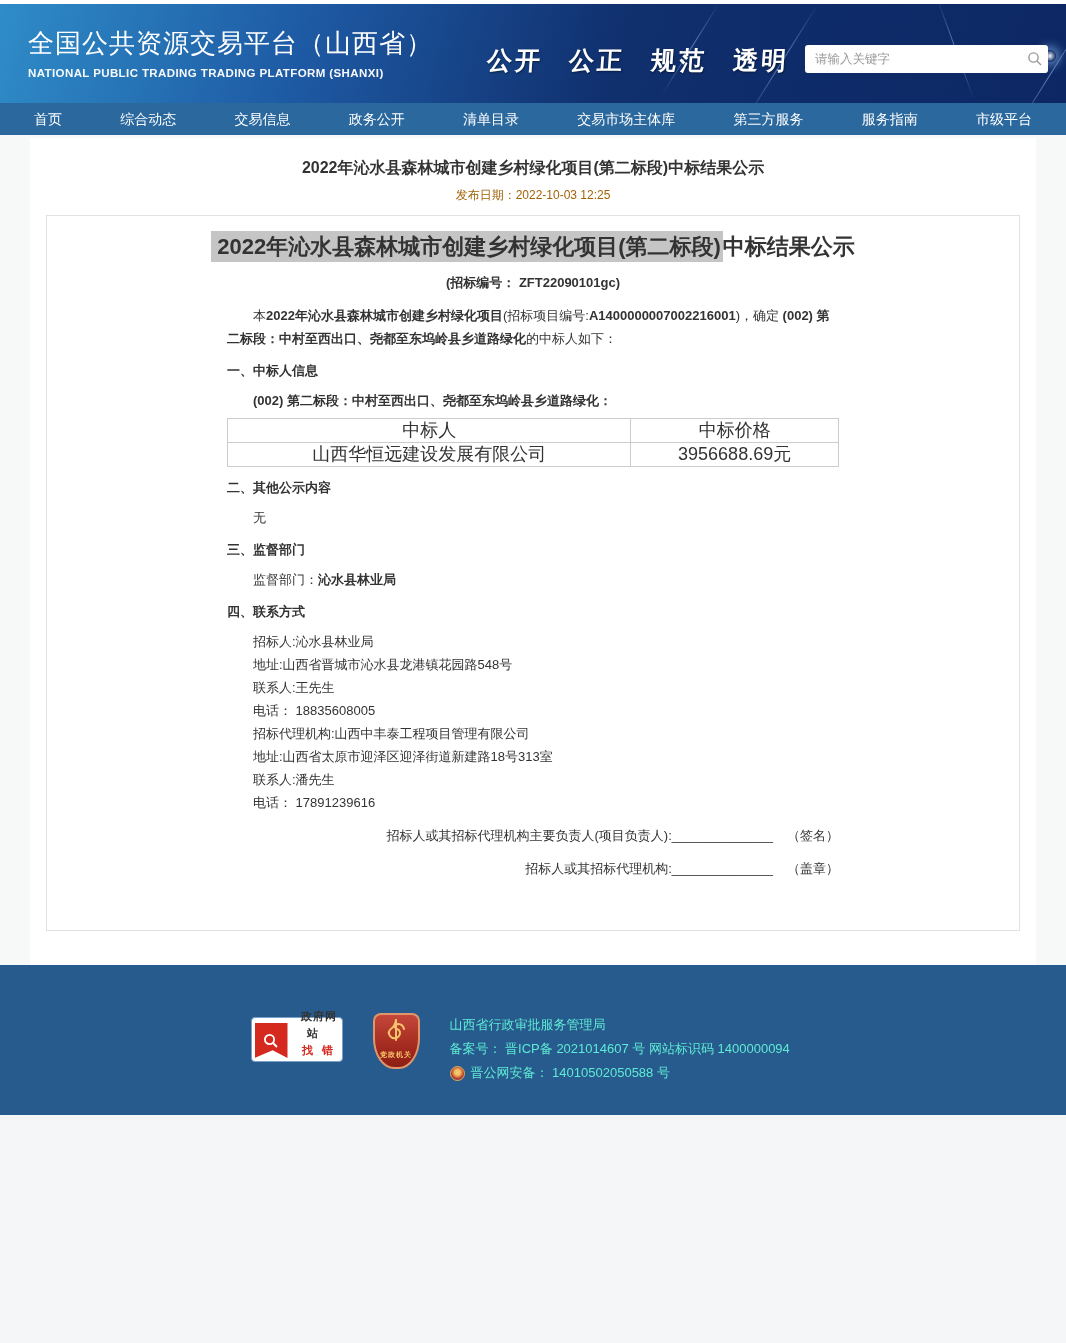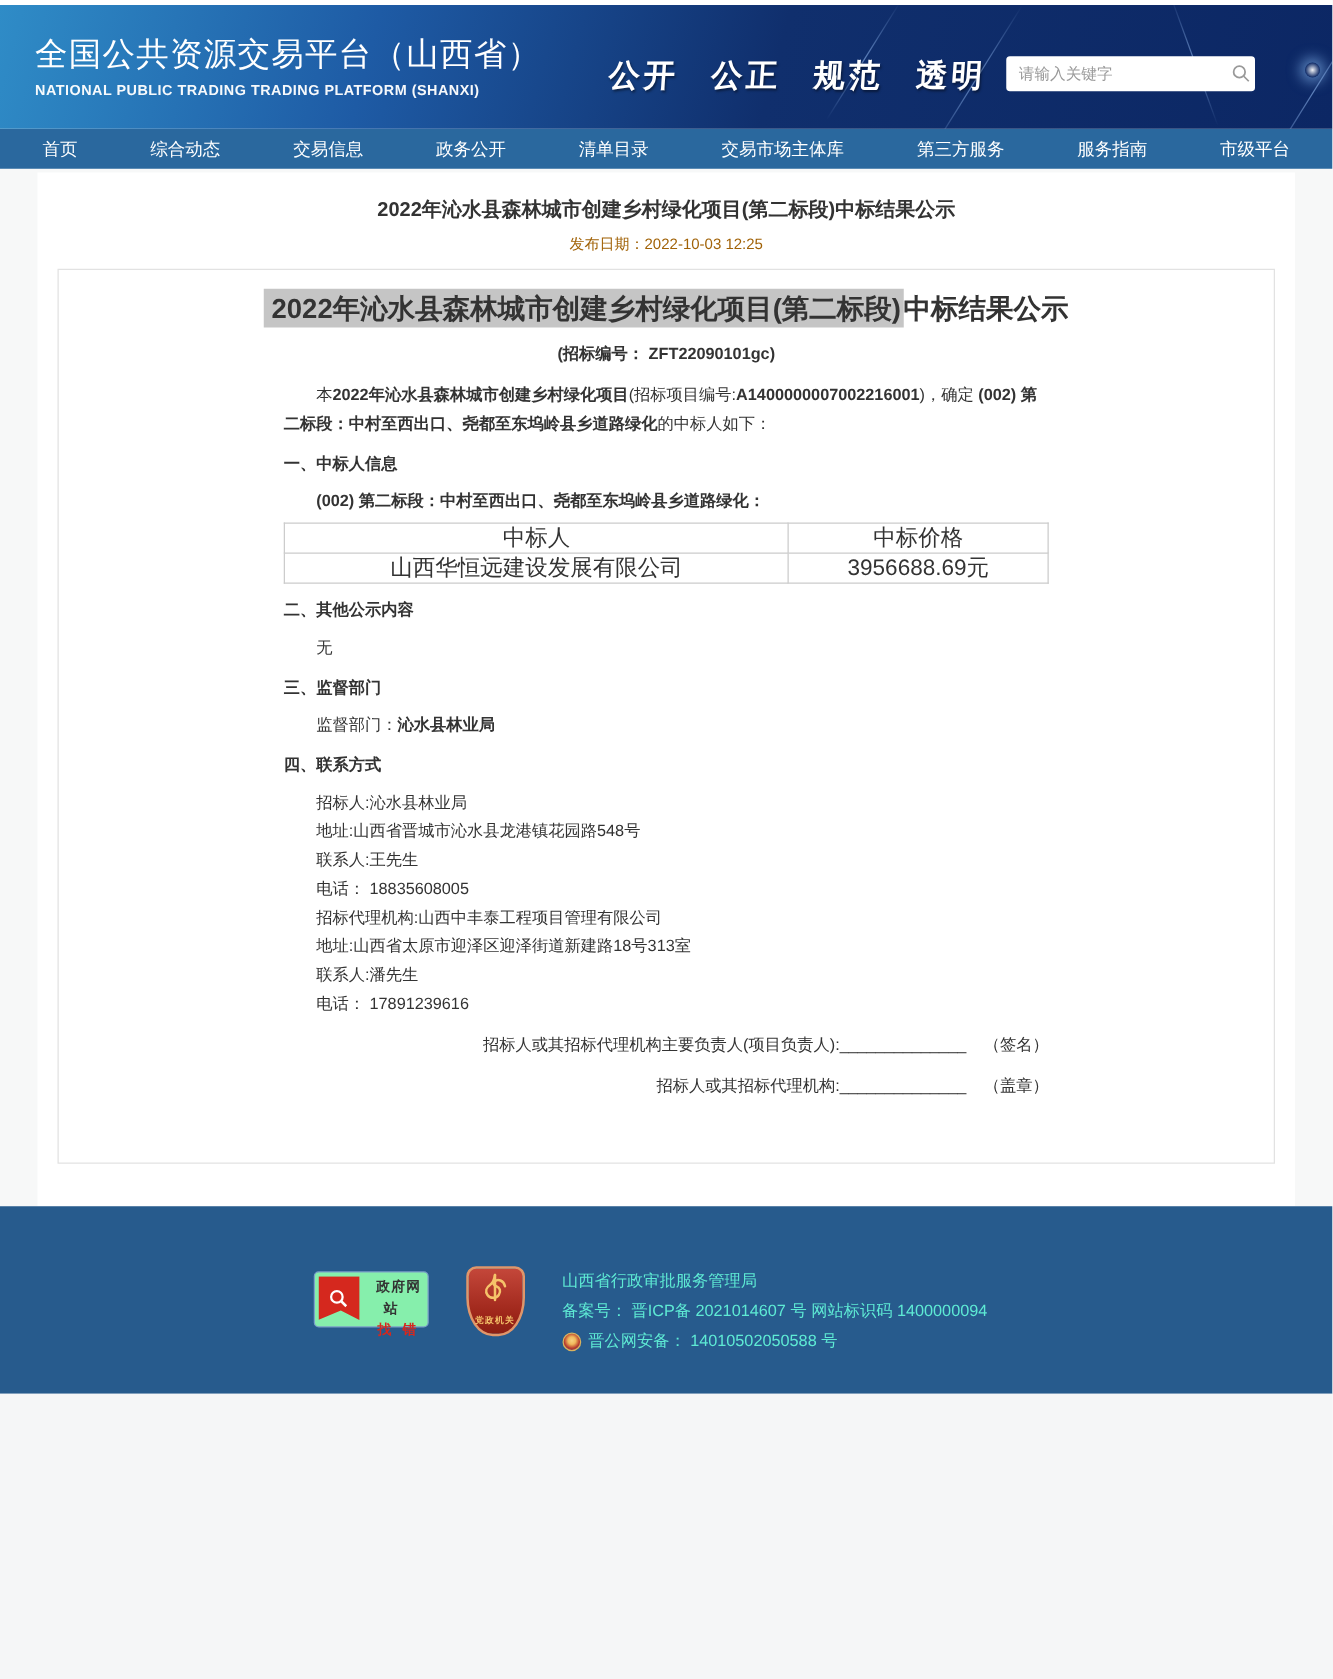--- a/index.html
+++ b/index.html
@@ -34,21 +34,21 @@
   .site-title { font-size: 26px; font-weight: normal; letter-spacing: 1px; }
   .site-subtitle { font-size: 11.5px; margin-top: 6px; letter-spacing: .4px; font-weight: bold; opacity: .96; }
   .slogan {
     position: absolute; left: 487px; top: 40px; display: flex; gap: 26px;
     color: #fff; font-weight: 900; font-size: 25px; letter-spacing: 3px;
     font-family: "DejaVu Serif", "Liberation Serif", serif;
     text-shadow: 1px 1px 2px rgba(0,0,0,.45);
     transform: skewX(-4deg);
   }
   .search-box {
-    position: absolute; left: 805px; top: 41px; width: 199px; height: 28px;
+    position: absolute; left: 805px; top: 41px; width: 243px; height: 28px;
     background: #fff; border-radius: 3px; display: flex; align-items: center;
   }
   .search-box input {
     flex: 1; border: 0; outline: none; font-size: 12.5px; color: #333;
     padding: 0 6px 0 10px; background: transparent;
     font-family: "Liberation Sans", sans-serif;
   }
   .search-box input::placeholder { color: #9a9a9a; }
   .search-icon { width: 26px; height: 28px; display: flex; align-items: center; justify-content: center; cursor: pointer; }
 
@@ -98,22 +98,22 @@
   .sig-row .blank { letter-spacing: 0; }
   .sig-row .suffix { display: inline-block; margin-left: 14px; }
 
   
   .footer { height: 150px; background: #275b8d; }
   .footer-inner {
     width: 565px; margin: 0 auto; padding-top: 46px;
     display: flex; align-items: flex-start; gap: 30px;
   }
   .find-error-badge {
-    width: 92px; height: 45px; background: #86efac; border: 1px solid #7aa0c8;
-    border-radius: 4px; display: flex; align-items: flex-start; padding: 3px; cursor: pointer;
+    width: 92px; height: 45px; background: #ffffff; border: 1px solid #7aa0c8;
+    border-radius: 4px; display: flex; align-items: flex-end; padding: 3px; cursor: pointer;
     margin-top: 6px;
     gap: 12px;
   }
   .fe-flag {
     width: 33px; height: 35px; background: #d5281e; flex: 0 0 33px;
     clip-path: polygon(0 0, 100% 0, 100% 100%, 55% 78%, 0 100%);
     display: flex; align-items: center; justify-content: center;
   }
   .fe-texts { flex: 1; text-align: center; line-height: 15px; }
   .fe-line1 { font-size: 11px; color: #333; font-weight: bold; letter-spacing: 1px; }

